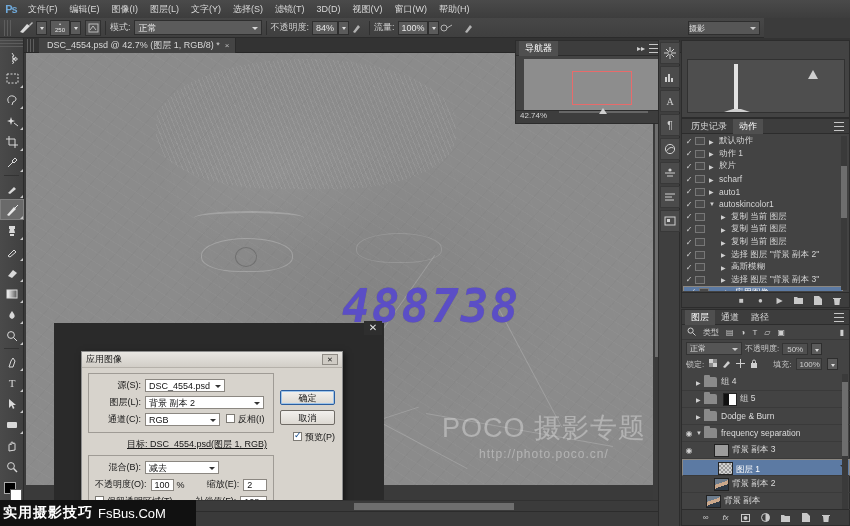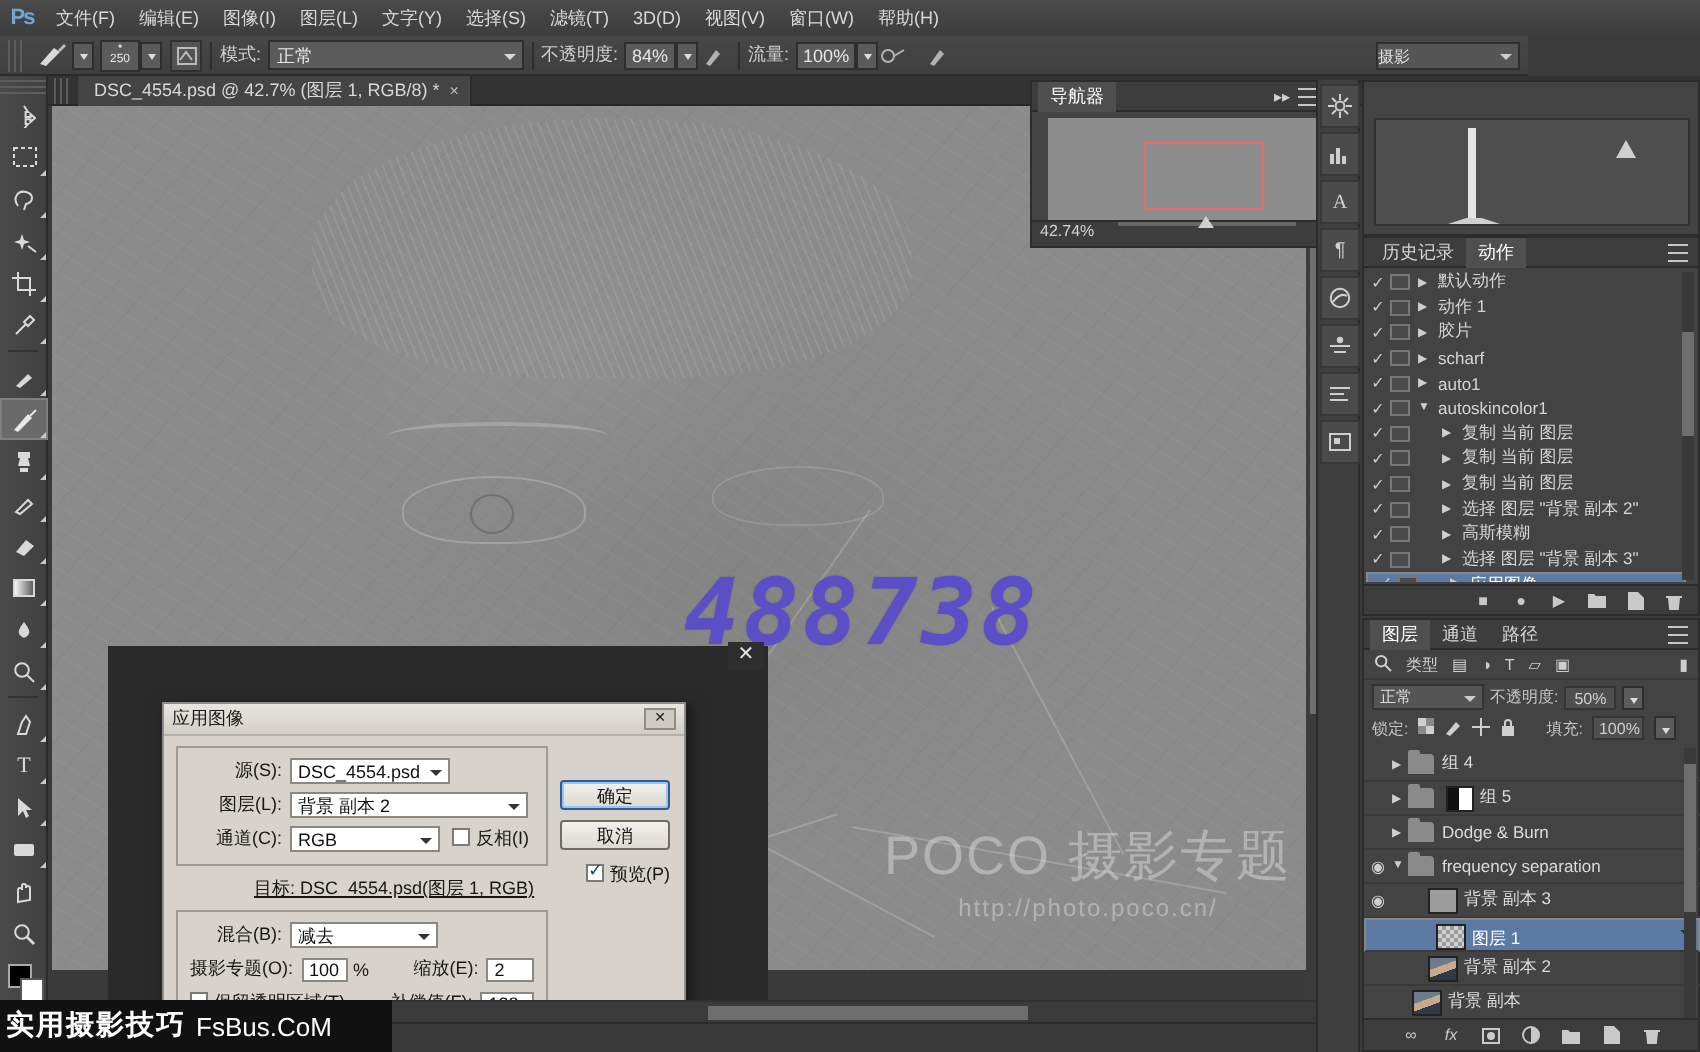--- a/index.html
+++ b/index.html
@@ -467,21 +467,21 @@
             </span>
           </div>
         </div>
         <div class="target-line">目标: DSC_4554.psd(图层 1, RGB)</div>
         <div class="grp" style="width:186px;">
           <div class="row">
             <span class="lab">混合(B):</span>
             <span class="sel" style="width:74px;">减去</span>
           </div>
           <div class="row">
-            <span class="lab w60">摄影专题(O):</span>
+            <span class="lab w60">不透明度(O):</span>
             <span class="inp" style="width:24px;">100</span>
             <span style="margin-left:3px;">%</span>
             <span class="lab w60" style="margin-left:16px;">缩放(E):</span>
             <span class="inp" style="width:30px;">2</span>
           </div>
           <div class="row">
             <span style="white-space:nowrap;width:112px;">
               <i class="chk"></i><span>保留透明区域(T)</span>
             </span>
             <span class="lab w60">补偿值(F):</span>

